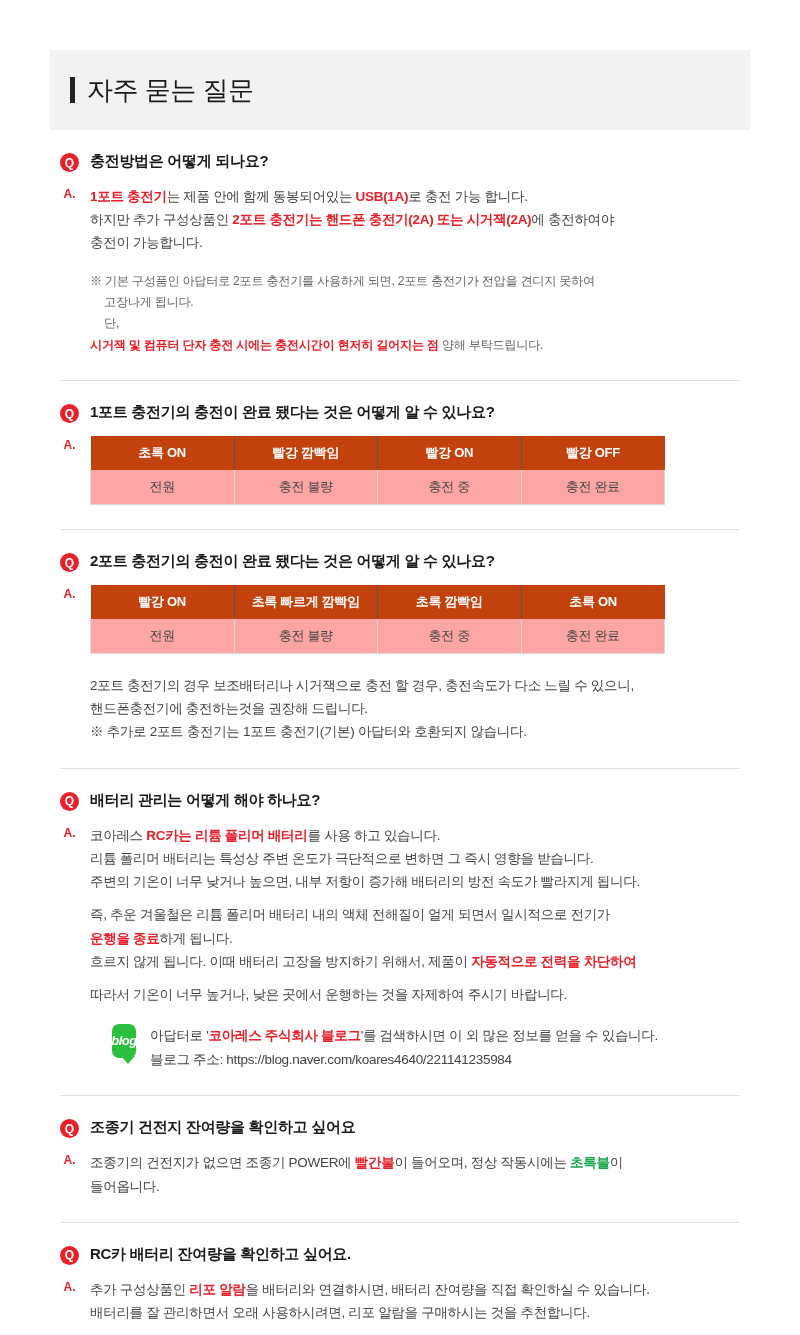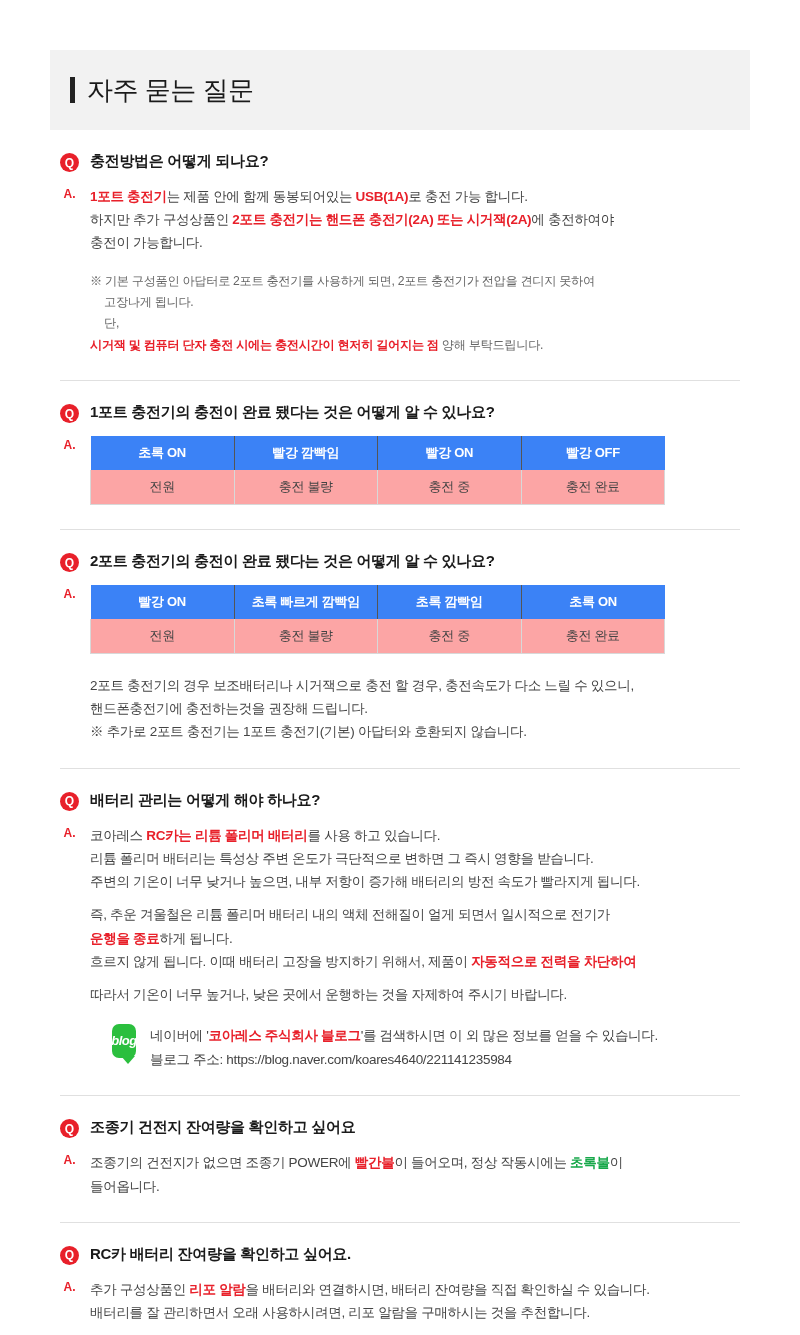--- a/index.html
+++ b/index.html
@@ -109,21 +109,21 @@
   .note .red { color: #e8202a; }
   .indent { padding-left: 14px; display: block; }
 
   
   .status-table {
     border-collapse: collapse;
     width: 575px;
     table-layout: fixed;
   }
   .status-table th {
-    background: #3b82f6;
+    background: #c2410c;
     color: #ffffff;
     font-size: 13px;
     font-weight: bold;
     height: 32px;
     border-right: 1px solid #555555;
     letter-spacing: -0.3px;
   }
   .status-table th:last-child { border-right: none; }
   .status-table td {
     border: 1px solid #d8d8d8;
@@ -303,21 +303,21 @@
             <div><span>즉, 추운 겨울철은 리튬 폴리머 배터리 내의 액체 전해질이 얼게 되면서 일시적으로 전기가</span></div>
             <div><span class="red">운행을 종료</span><span>하게 됩니다.</span></div>
             <div><span>흐르지 않게 됩니다. 이때 배터리 고장을 방지하기 위해서, 제품이 </span><span class="red">자동적으로 전력을 차단하여</span></div>
             <div style="height: 10px;"></div>
             <div><span>따라서 기온이 너무 높거나, 낮은 곳에서 운행하는 것을 자제하여 주시기 바랍니다.</span></div>
             <div class="blog-row">
               <div class="blog-icon">
                 <span>blog</span>
               </div>
               <div class="blog-text">
-                <div><span>네이버에 '</span><span class="red">코아레스 주식회사 블로그</span><span>'를 검색하시면 이 외 많은 정보를 얻을 수 있습니다.</span></div>
+                <div><span>아답터로 '</span><span class="red">코아레스 주식회사 블로그</span><span>'를 검색하시면 이 외 많은 정보를 얻을 수 있습니다.</span></div>
                 <div><span>블로그 주소:</span><span class="blog-url"> https://blog.naver.com/koares4640/221141235984</span></div>
               </div>
             </div>
           </div>
         </div>
         <div style="height: 24px;"></div>
       </div>
       <div class="qa-sep"></div>
       <div class="qa">
         <div class="q-row">

